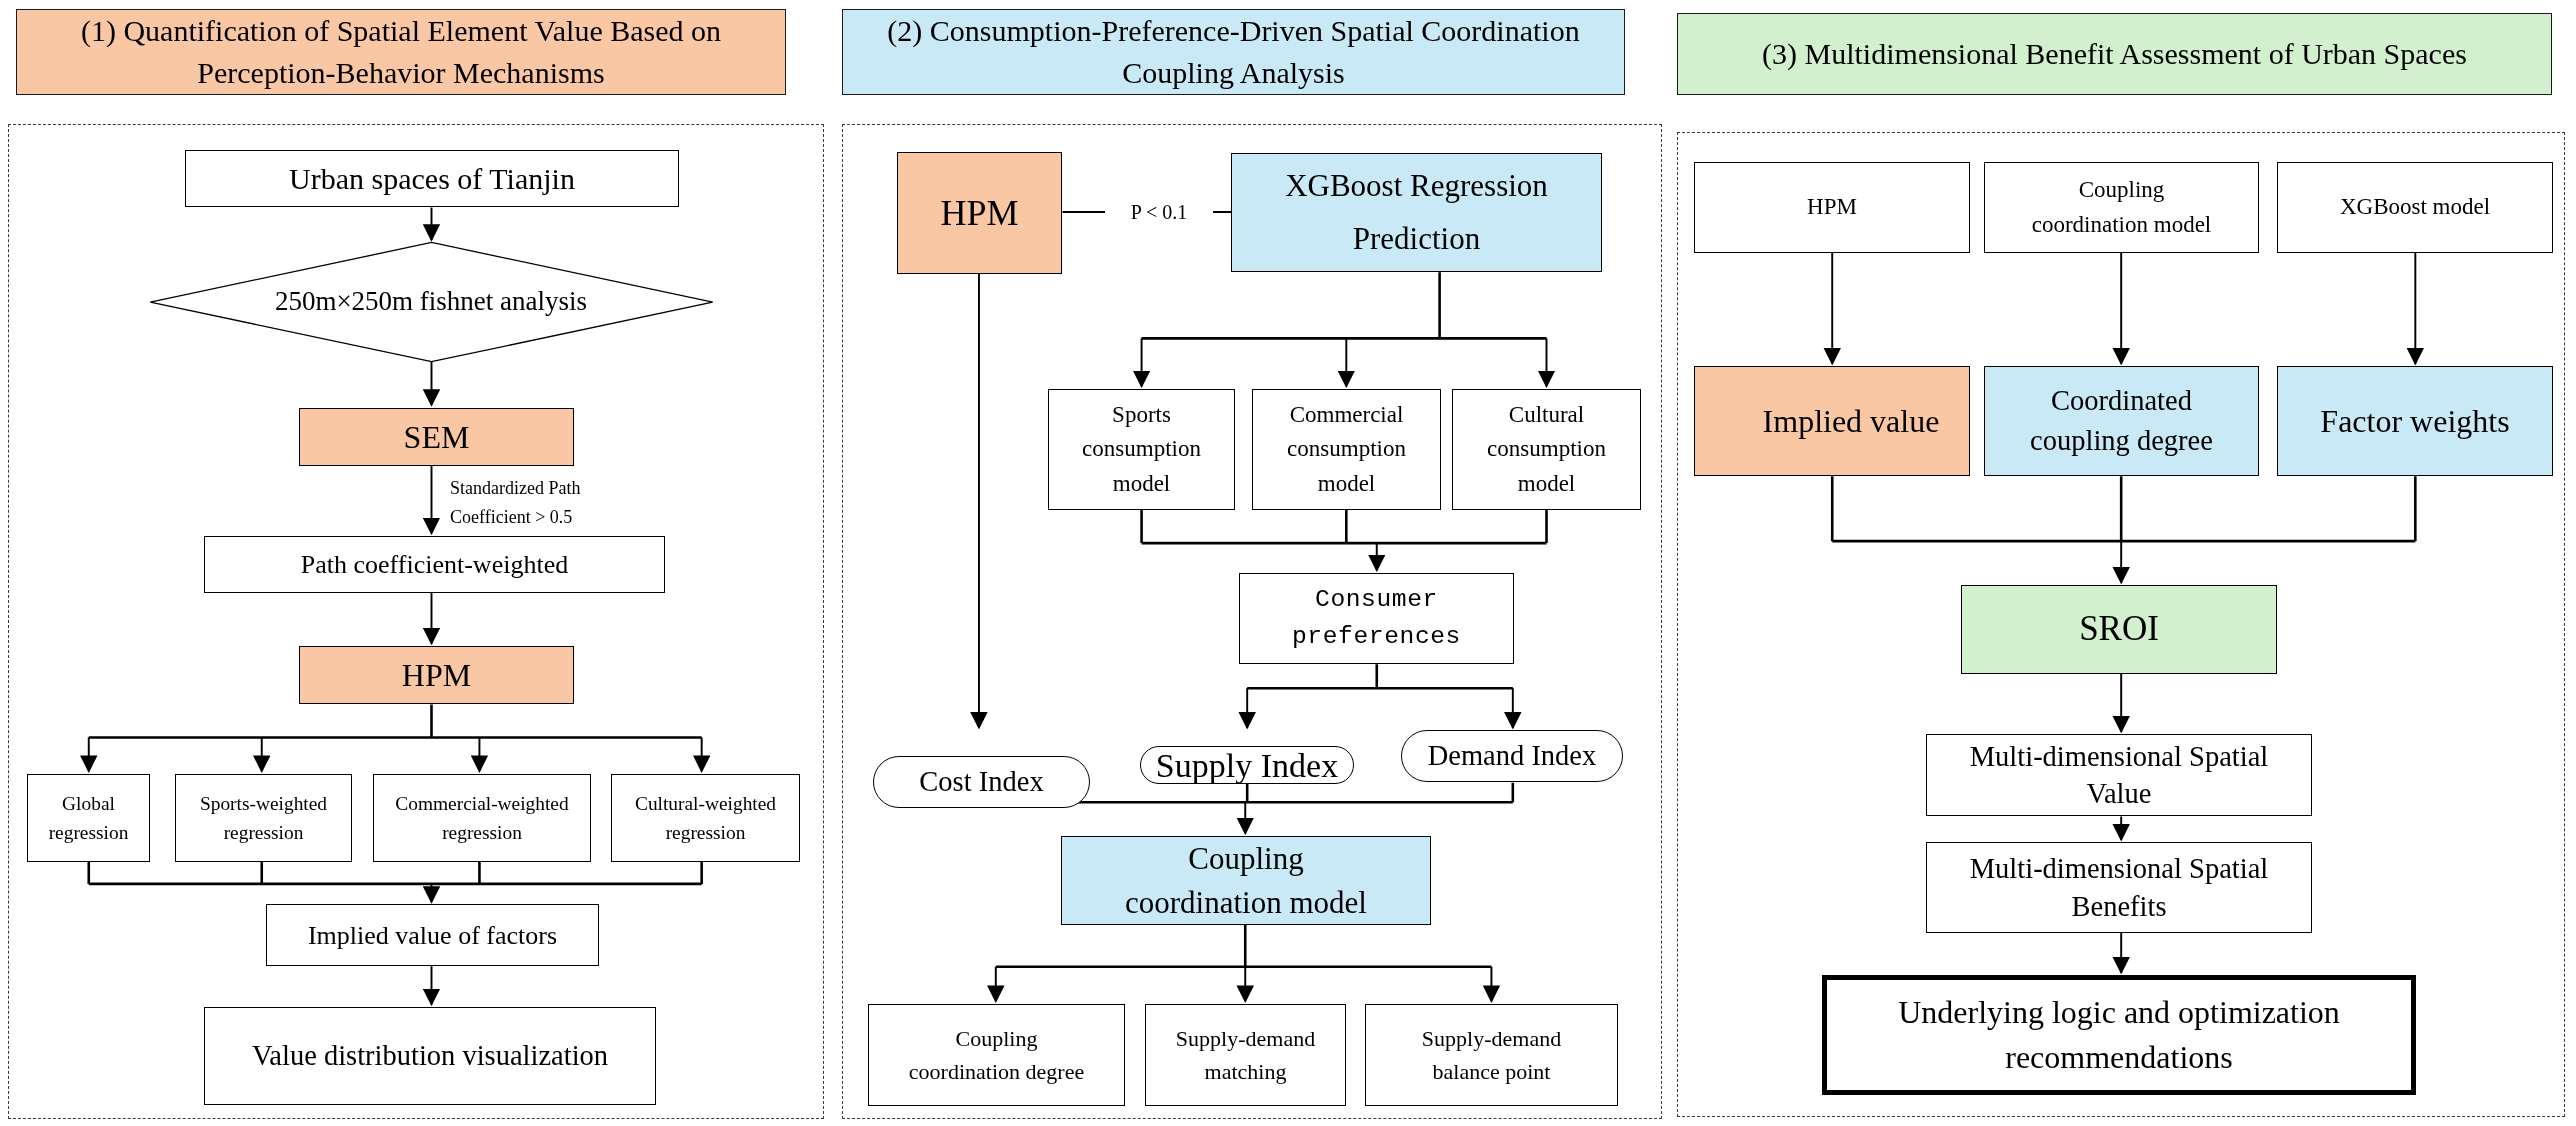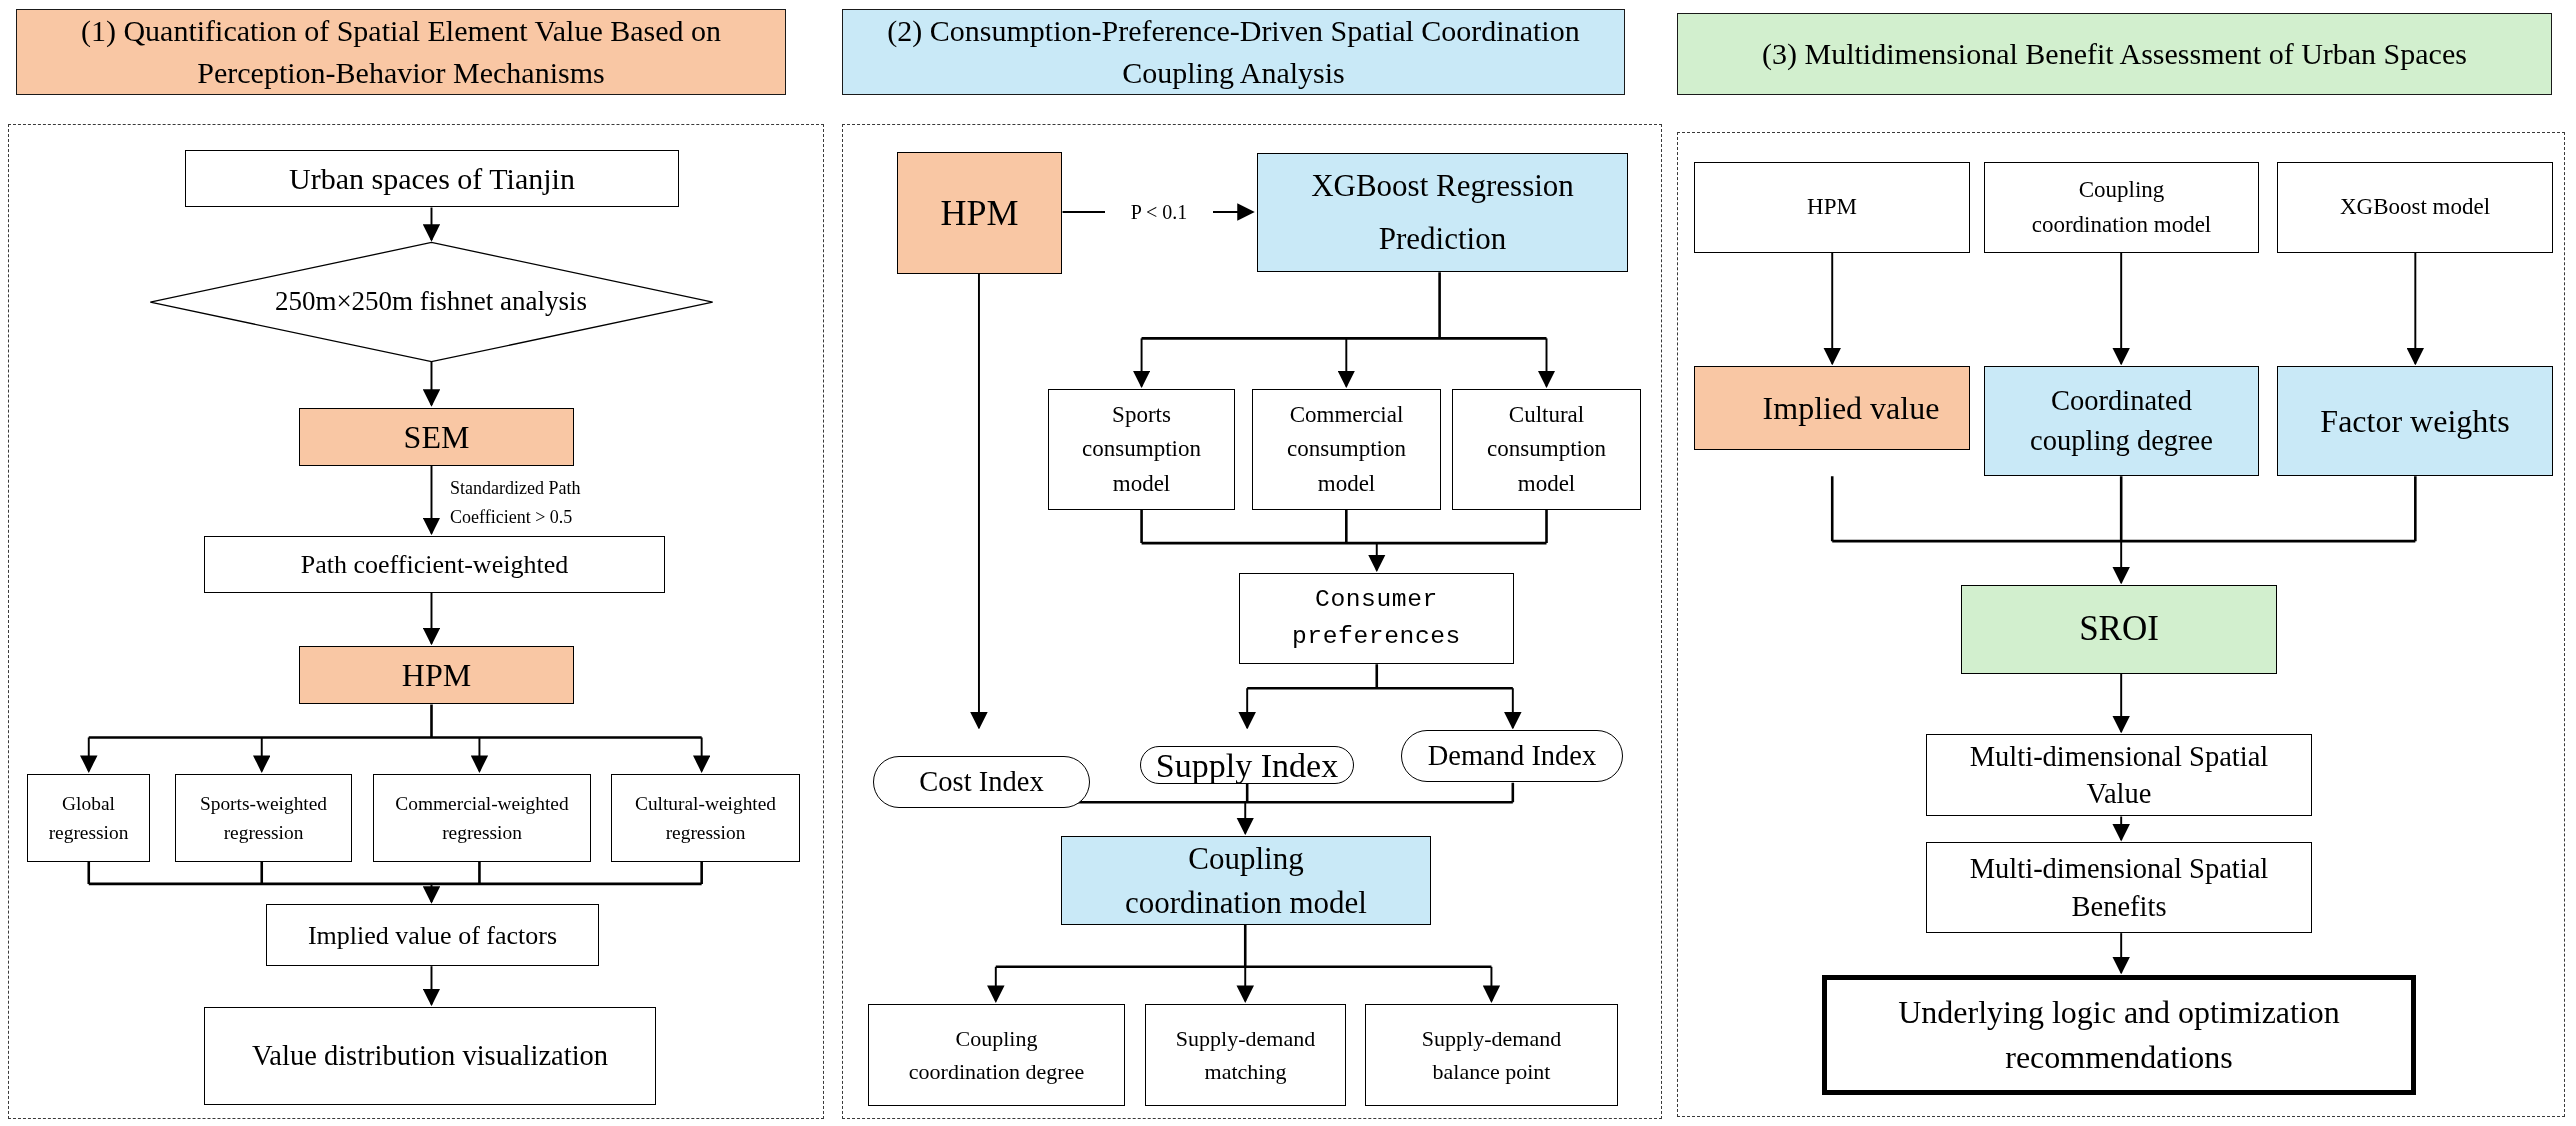--- a/index.html
+++ b/index.html
@@ -102,21 +102,21 @@
 regression</div>
   <div class="node" style="left:373px;top:774px;width:218px;height:88px;font-size:19.4px;">Commercial-weighted
 regression</div>
   <div class="node" style="left:611px;top:774px;width:189px;height:88px;font-size:19.4px;">Cultural-weighted
 regression</div>
   <div class="node" style="left:266px;top:904px;width:333px;height:62px;font-size:26px;">Implied value of factors</div>
   <div class="node" style="left:204px;top:1007px;width:452px;height:98px;font-size:28.5px;">Value distribution visualization</div>
 
   <div class="node orange" style="left:897px;top:152px;width:165px;height:122px;font-size:36px;">HPM</div>
   <div class="edge-label center" style="left:1105px;top:196px;width:108px;height:31px;font-size:20px;">P &lt; 0.1</div>
-  <div class="node blue" style="left:1257px;top:153px;width:371px;height:119px;font-size:31px;line-height:1.7;">XGBoost Regression
+  <div class="node blue" style="left:1231px;top:153px;width:371px;height:119px;font-size:31px;line-height:1.7;">XGBoost Regression
 Prediction</div>
   <div class="node" style="left:1048px;top:389px;width:187px;height:121px;font-size:23px;">Sports
 consumption
 model</div>
   <div class="node" style="left:1252px;top:389px;width:189px;height:121px;font-size:23px;">Commercial
 consumption
 model</div>
   <div class="node" style="left:1452px;top:389px;width:189px;height:121px;font-size:23px;">Cultural
 consumption
 model</div>
@@ -131,21 +131,21 @@
 coordination degree</div>
   <div class="node" style="left:1145px;top:1004px;width:201px;height:102px;font-size:22px;">Supply-demand
 matching</div>
   <div class="node" style="left:1365px;top:1004px;width:253px;height:102px;font-size:22px;">Supply-demand
 balance point</div>
 
   <div class="node" style="left:1694px;top:162px;width:276px;height:91px;font-size:23px;">HPM</div>
   <div class="node" style="left:1984px;top:162px;width:275px;height:91px;font-size:23px;">Coupling
 coordination model</div>
   <div class="node" style="left:2277px;top:162px;width:276px;height:91px;font-size:23px;">XGBoost model</div>
-  <div class="node orange" style="left:1694px;top:366px;width:276px;height:84px;font-size:32px;padding-left:38px;">Implied value</div>
+  <div class="node orange" style="left:1694px;top:366px;width:276px;height:110px;font-size:32px;padding-left:38px;">Implied value</div>
   <div class="node blue" style="left:1984px;top:366px;width:275px;height:110px;font-size:28.5px;line-height:1.4;">Coordinated
 coupling degree</div>
   <div class="node blue" style="left:2277px;top:366px;width:276px;height:110px;font-size:32px;">Factor weights</div>
   <div class="node green" style="left:1961px;top:585px;width:316px;height:89px;font-size:35px;">SROI</div>
   <div class="node" style="left:1926px;top:734px;width:386px;height:82px;font-size:28.5px;line-height:1.3;">Multi-dimensional Spatial
 Value</div>
   <div class="node" style="left:1926px;top:842px;width:386px;height:91px;font-size:28.5px;line-height:1.3;">Multi-dimensional Spatial
 Benefits</div>
   <div class="node thick" style="left:1822px;top:975px;width:594px;height:120px;font-size:32px;line-height:1.4;">Underlying logic and optimization
 recommendations</div>

